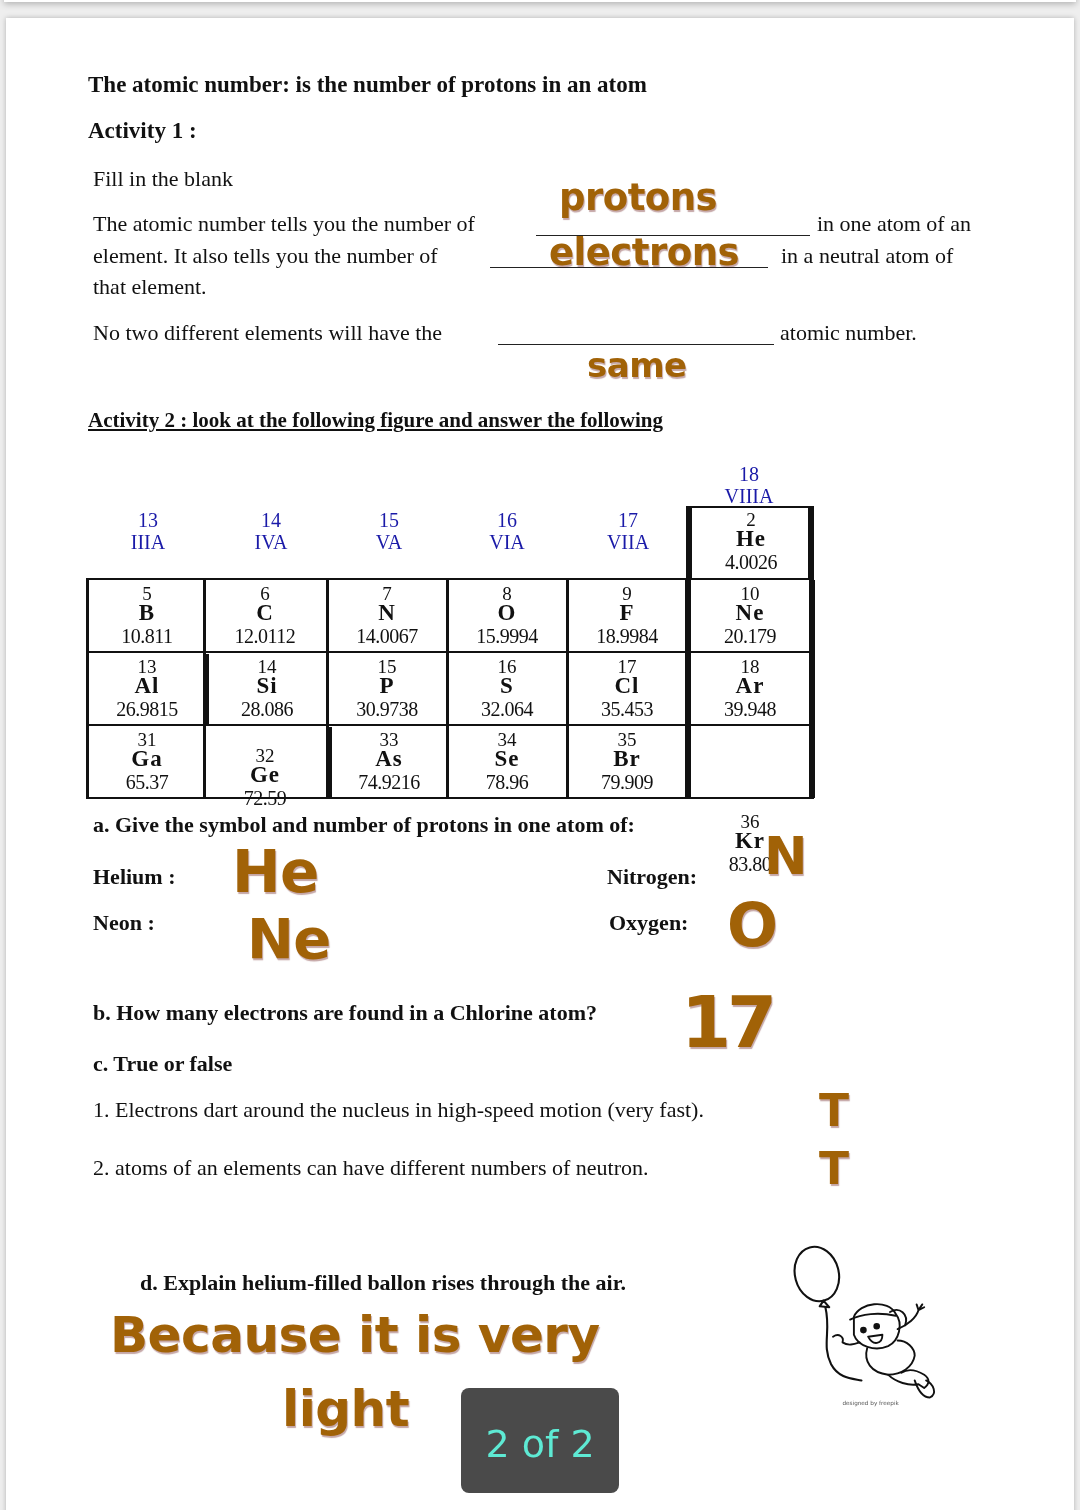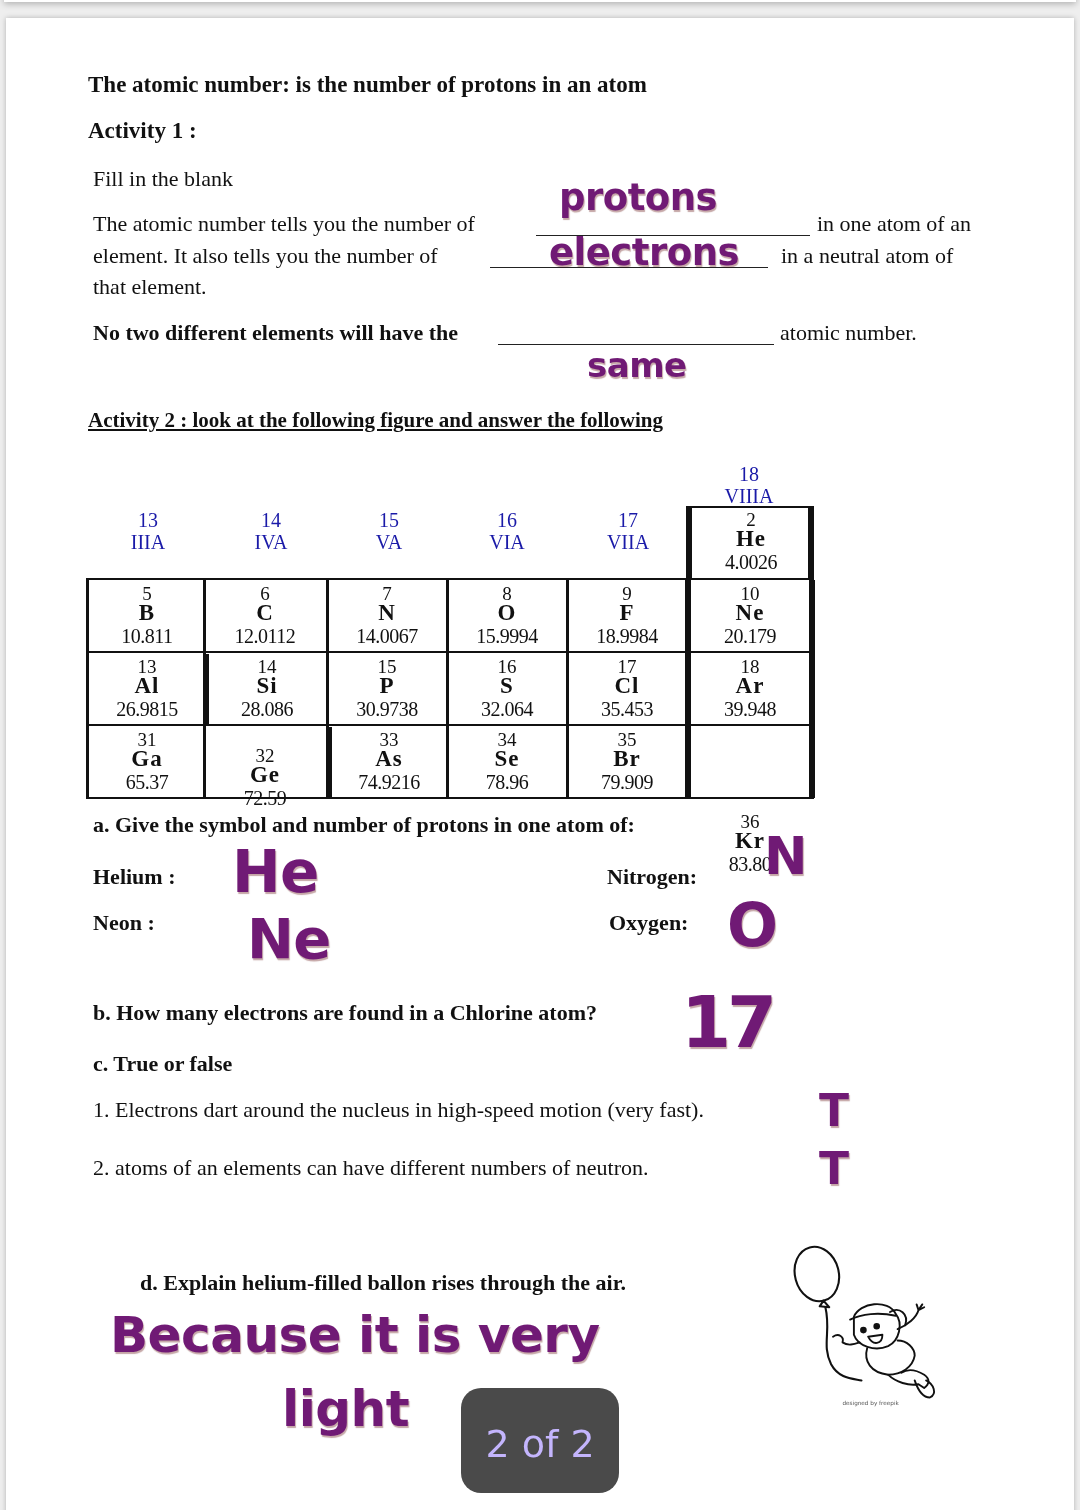--- a/index.html
+++ b/index.html
@@ -14,39 +14,39 @@
   }
   .page {
     position: absolute; left: 6px; top: 18px; width: 1068px; height: 1500px;
     background: #ffffff; box-shadow: 0 0 5px rgba(0,0,0,0.25);
   }
   .abs { position: absolute; white-space: nowrap; }
   .title { left: 88px; top: 72px; font-size: 23px; font-weight: bold; }
   .act1 { left: 88px; top: 118px; font-size: 23px; font-weight: bold; }
   .txt { font-size: 22px; }
   .red {
-    font-family: "DejaVu Sans", sans-serif; font-weight: bold; color: #701a75;
+    font-family: "DejaVu Sans", sans-serif; font-weight: bold; color: #a16207;
     text-shadow: 1px 2px 1px rgba(90,0,0,0.35); letter-spacing: -0.5px;
   }
   .act2 { left: 88px; top: 408px; font-size: 21px; font-weight: bold; text-decoration: underline; }
 
   
   .grp { position: absolute; text-align: center; color: #1a1aa8; font-size: 20px; line-height: 22px; width: 110px; font-family: "Liberation Serif", serif; }
   .cell { position: absolute; width: 118px; height: 70px; text-align: center; font-family: "Liberation Serif", serif; }
   .cell .num { font-size: 19px; line-height: 19px; display: block; margin-top: 1px; }
   .cell .sym { font-size: 23px; font-weight: bold; line-height: 20px; display: block; letter-spacing: 1px; }
   .cell .mass { font-size: 20px; line-height: 26px; display: block; letter-spacing: -0.5px; }
   .hline { position: absolute; height: 2px; background: #111; }
   .vline { position: absolute; width: 3px; background: #111; }
   .vthick { position: absolute; width: 6px; background: #111; }
 
   .q { font-size: 22px; font-weight: bold; }
   .badge {
     position: absolute; left: 461px; top: 1388px; width: 158px; height: 105px;
-    background: #4a4a4a; border-radius: 20px; color: #c4b5fd;
+    background: #4a4a4a; border-radius: 8px; color: #5eead4;
     font-family: "DejaVu Sans", sans-serif; font-size: 38px;
     display: flex; align-items: center; justify-content: center; padding-top: 6px; box-sizing: border-box;
   }
   .illus { position: absolute; left: 776px; top: 1236px; width: 190px; height: 190px; }
 </style>
 </head>
 <body>
 
 <div class="prev-page"></div>
 
@@ -62,21 +62,21 @@
 <div class="abs txt" style="left:817px; top:211px;">in one atom of an</div>
 <div class="abs red" style="left:559px; top:176px; font-size:37px;">protons</div>
 
 <div class="abs txt" style="left:93px; top:243px;">element. It also tells you the number of</div>
 <div class="abs" style="left:490px; top:247px; width:278px; height:20px; border-bottom:1.5px solid #222;"></div>
 <div class="abs txt" style="left:781px; top:243px;">in a neutral atom of</div>
 <div class="abs red" style="left:549px; top:231px; font-size:37px;">electrons</div>
 
 <div class="abs txt" style="left:93px; top:274px;">that element.</div>
 
-<div class="abs txt" style="left:93px; top:320px;font-weight:bold;">No two different elements will have the</div>
+<div class="abs txt" style="left:93px; top:320px;">No two different elements will have the</div>
 <div class="abs" style="left:498px; top:324px; width:276px; height:20px; border-bottom:1.5px solid #222;"></div>
 <div class="abs txt" style="left:780px; top:320px;">atomic number.</div>
 <div class="abs red" style="left:587px; top:345px; font-size:34px;">same</div>
 
 <div class="abs act2">Activity 2 : look at the following figure and answer the following</div>
 
 <div>
 
   <div class="grp" style="left:93px; top:509px;"><span>13</span><br><span>IIIA</span></div>
   <div class="grp" style="left:216px; top:509px;"><span>14</span><br><span>IVA</span></div>

